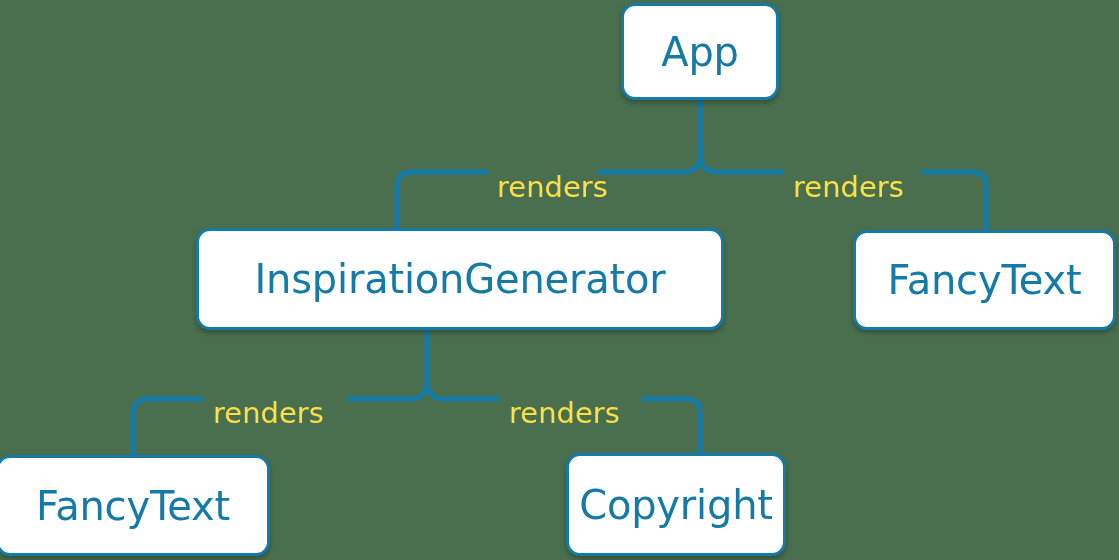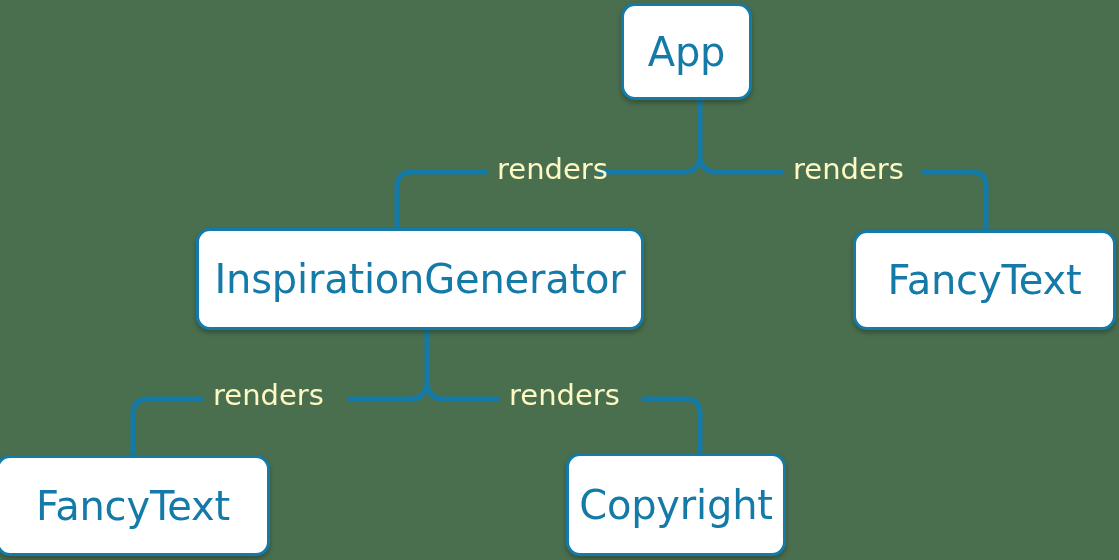--- a/index.html
+++ b/index.html
@@ -41,32 +41,33 @@
     color: #147aa8;
     font-family: "DejaVu Sans", sans-serif;
     font-size: 40px;
     font-weight: 400;
     letter-spacing: -0.2px;
     white-space: nowrap;
     line-height: 1;
   }
   .edge-label {
     position: absolute;
-    color: #fef9c3;
+    color: #fde047;
     font-family: "DejaVu Sans", sans-serif;
     font-size: 29px;
     font-weight: 500;
     white-space: nowrap;
     line-height: 1;
     z-index: 3;
+    margin-top: 18px;
   }
 
   
-  #node-app            { left: 621px;  top: 3px;   width: 131px; height: 97px; }
-  #node-inspiration    { left: 196px;  top: 228px; width: 448px; height: 102px; }
+  #node-app            { left: 621px;  top: 3px;   width: 158px; height: 97px; }
+  #node-inspiration    { left: 196px;  top: 228px; width: 528px; height: 102px; }
   #node-fancytext-right{ left: 853px;  top: 230px; width: 263px; height: 100px; }
   #node-fancytext-left { left: -4px;   top: 455px; width: 274px; height: 101px; }
   #node-copyright      { left: 566px;  top: 453px; width: 220px; height: 103px; }
 
   
   #label-app-inspiration  { left: 497px; top: 155px; }
   #label-app-fancytext    { left: 793px; top: 155px; }
   #label-ig-fancytext     { left: 213px; top: 381px; }
   #label-ig-copyright     { left: 509px; top: 381px; }
 </style>

